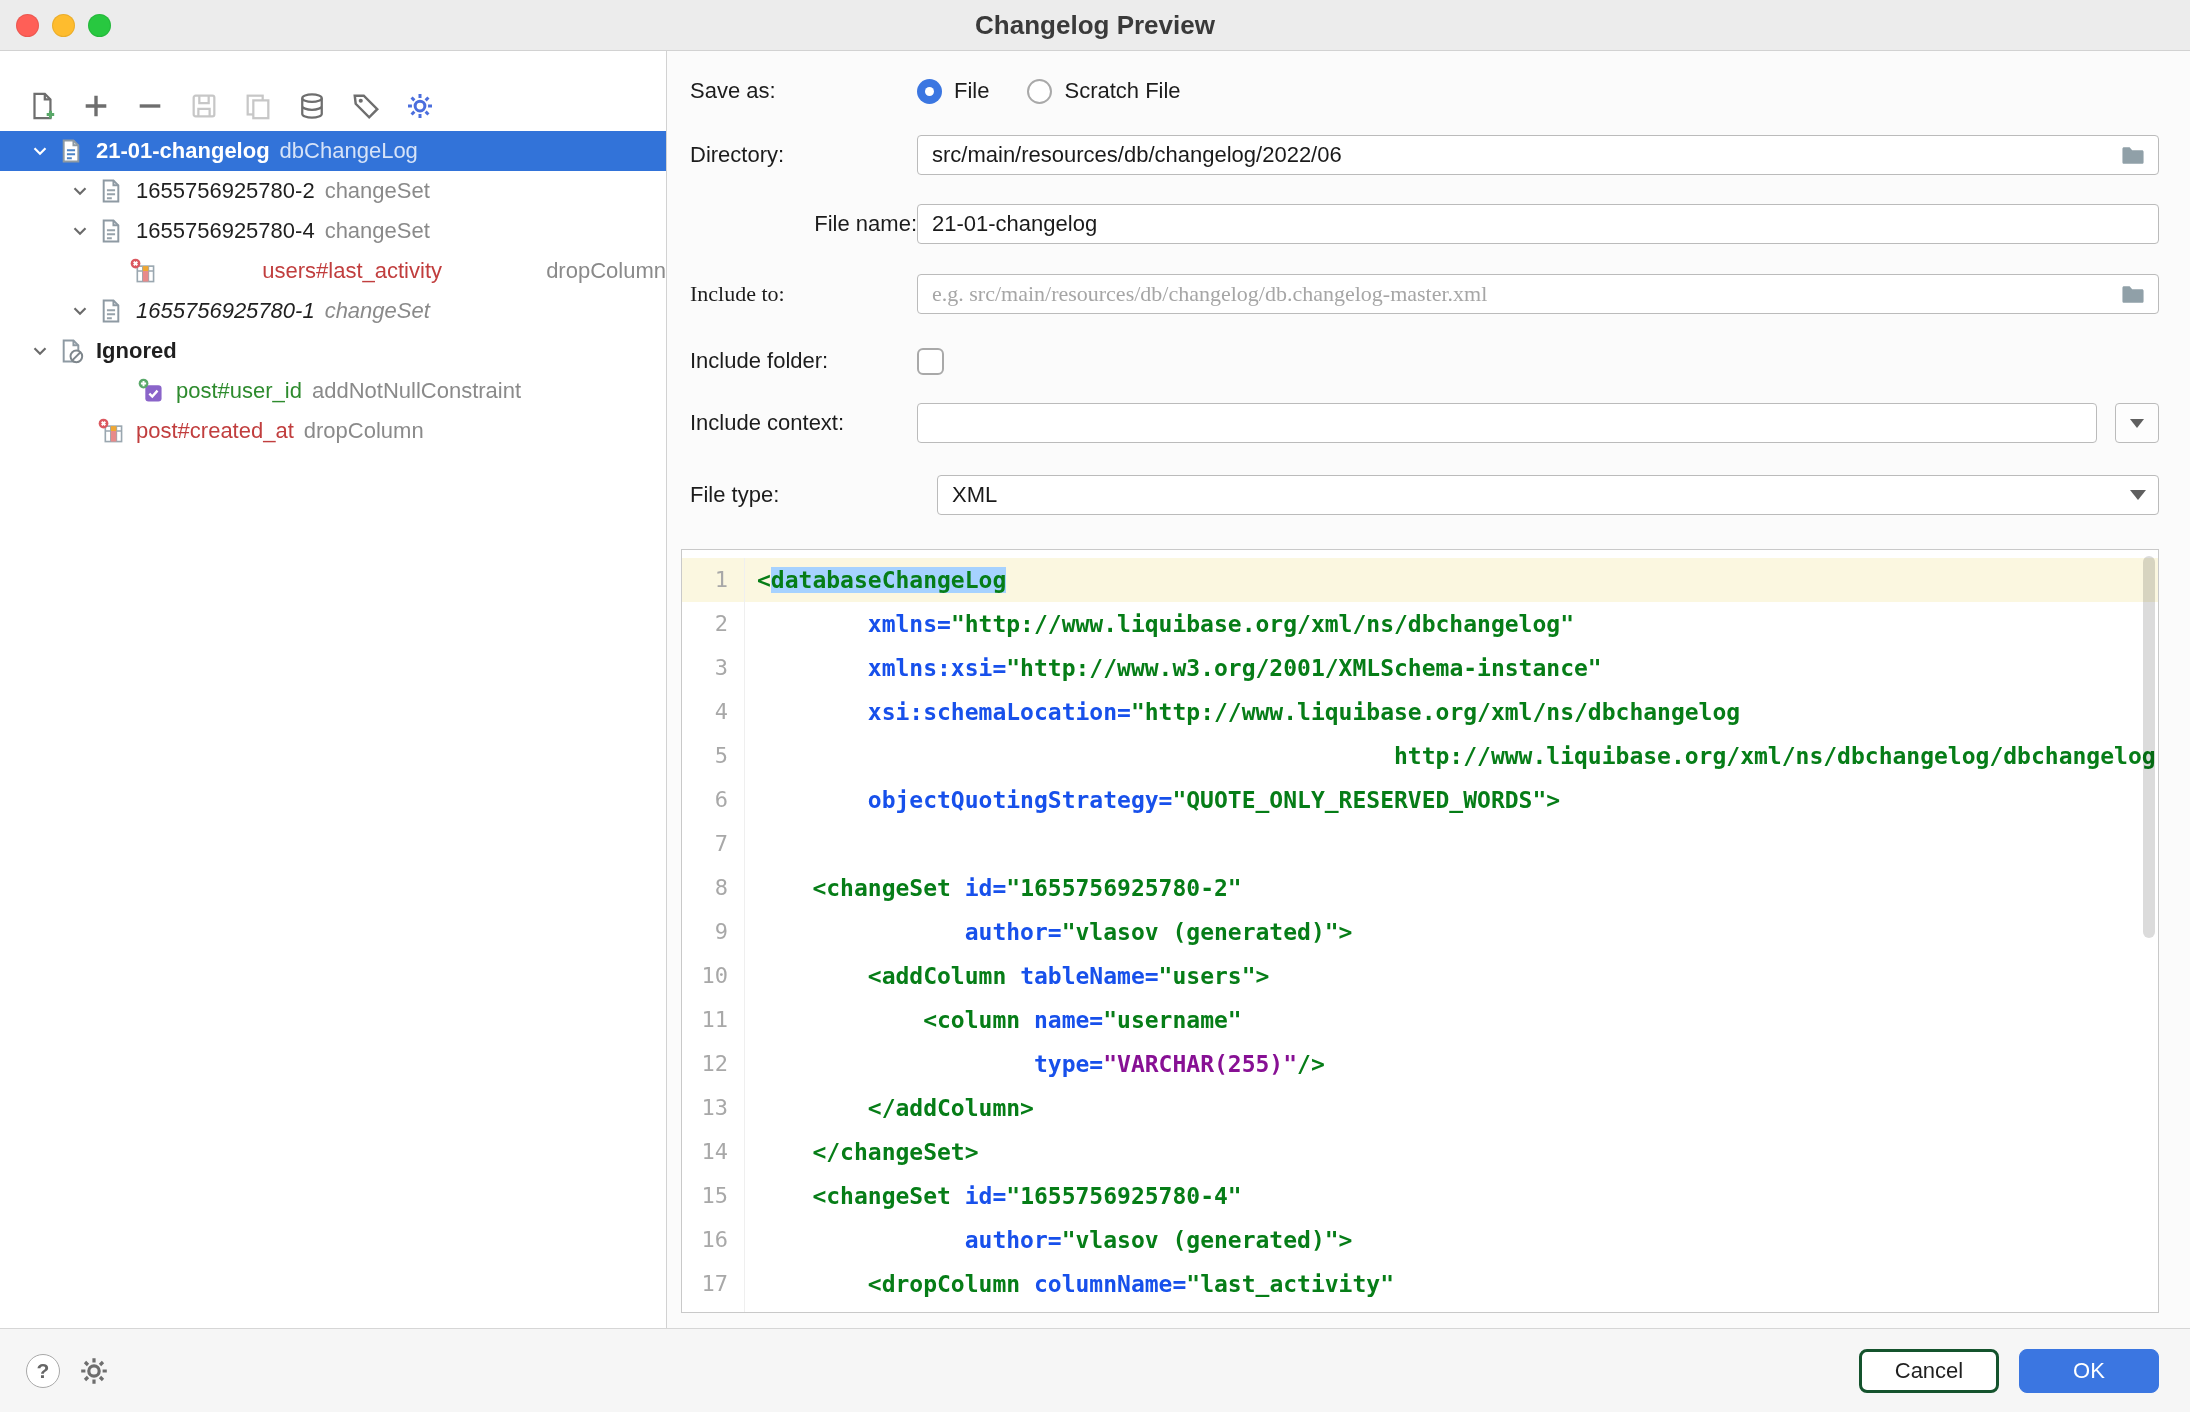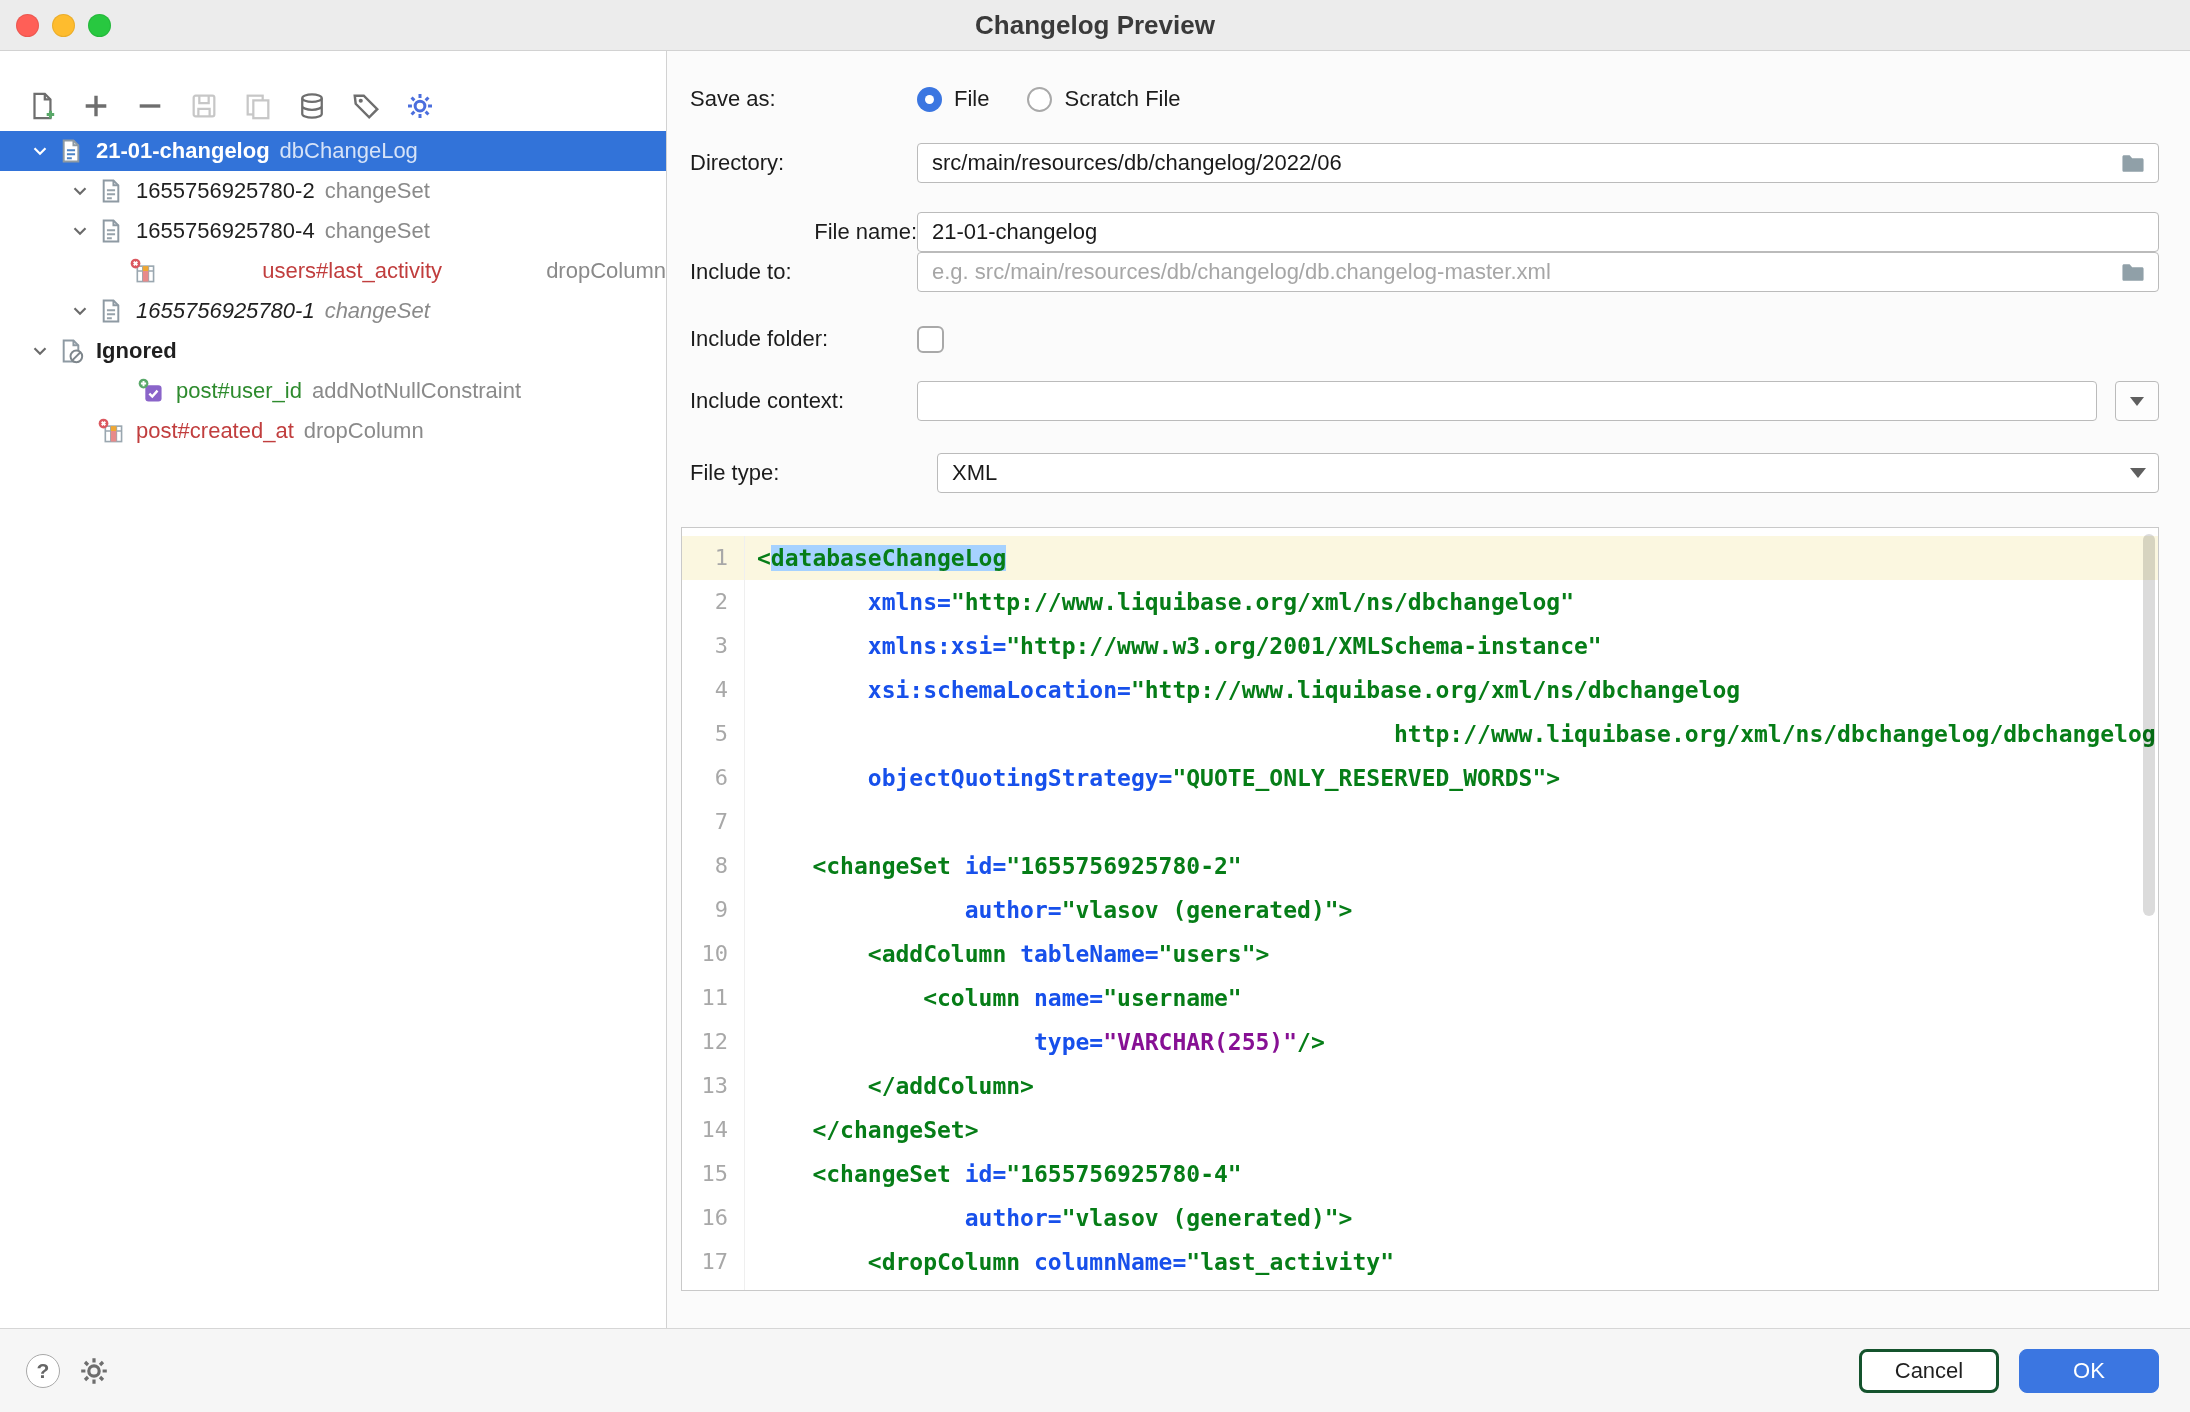--- a/index.html
+++ b/index.html
@@ -36,21 +36,21 @@
   .tname.bold{font-weight:bold;}
   .tname.red{color:var(--red,#C13E3E);}
   .tname.green{color:var(--green,#2E8B2E);}
   .tsuffix{margin-left:10px;color:#8A8A8A;white-space:pre;}
   .trow.selected .tname{color:#FFFFFF;}
   .trow.selected .tsuffix{color:rgba(255,255,255,.8);}
 
   
   .form{padding:0 31px 0 23px;}
   .frow{display:flex;align-items:center;height:40px;}
-  .r1{margin-top:28px;} .r2{margin-top:24px;} .r3{margin-top:29px;text-align:right;} .r4{}
+  .r1{margin-top:20px;} .r2{margin-top:24px;} .r3{margin-top:29px;text-align:right;} .r4{margin-top:30px;font-family:Liberation Serif, serif;}
   .r5{margin-top:27px;justify-content:center;} .r6{margin-top:22px;} .r7{margin-top:32px;gap:20px;}
   .flabel{width:227px;flex:none;font-size:22px;color:#1C1C1C;}
   .fctrl{flex:1;display:flex;align-items:center;min-width:0;}
   .radio{width:25px;height:25px;border-radius:50%;box-sizing:border-box;flex:none;position:relative;}
   .radio.on{background:var(--accent,#3B76E1);}
   .radio.on::after{content:"";position:absolute;width:9px;height:9px;background:#fff;border-radius:50%;left:8px;top:8px;}
   .radio.off{border:2px solid #A9A9A9;background:#fff;}
   .rlabel{font-size:22px;color:#1C1C1C;margin:0 38px 0 12px;}
   .field{height:40px;border:1px solid #BBBBBB;border-radius:4px;background:#fff;display:flex;align-items:center;
     padding:0 12px 0 14px;font-size:22px;color:#1A1A1A;flex:1;box-sizing:border-box;min-width:0;}

